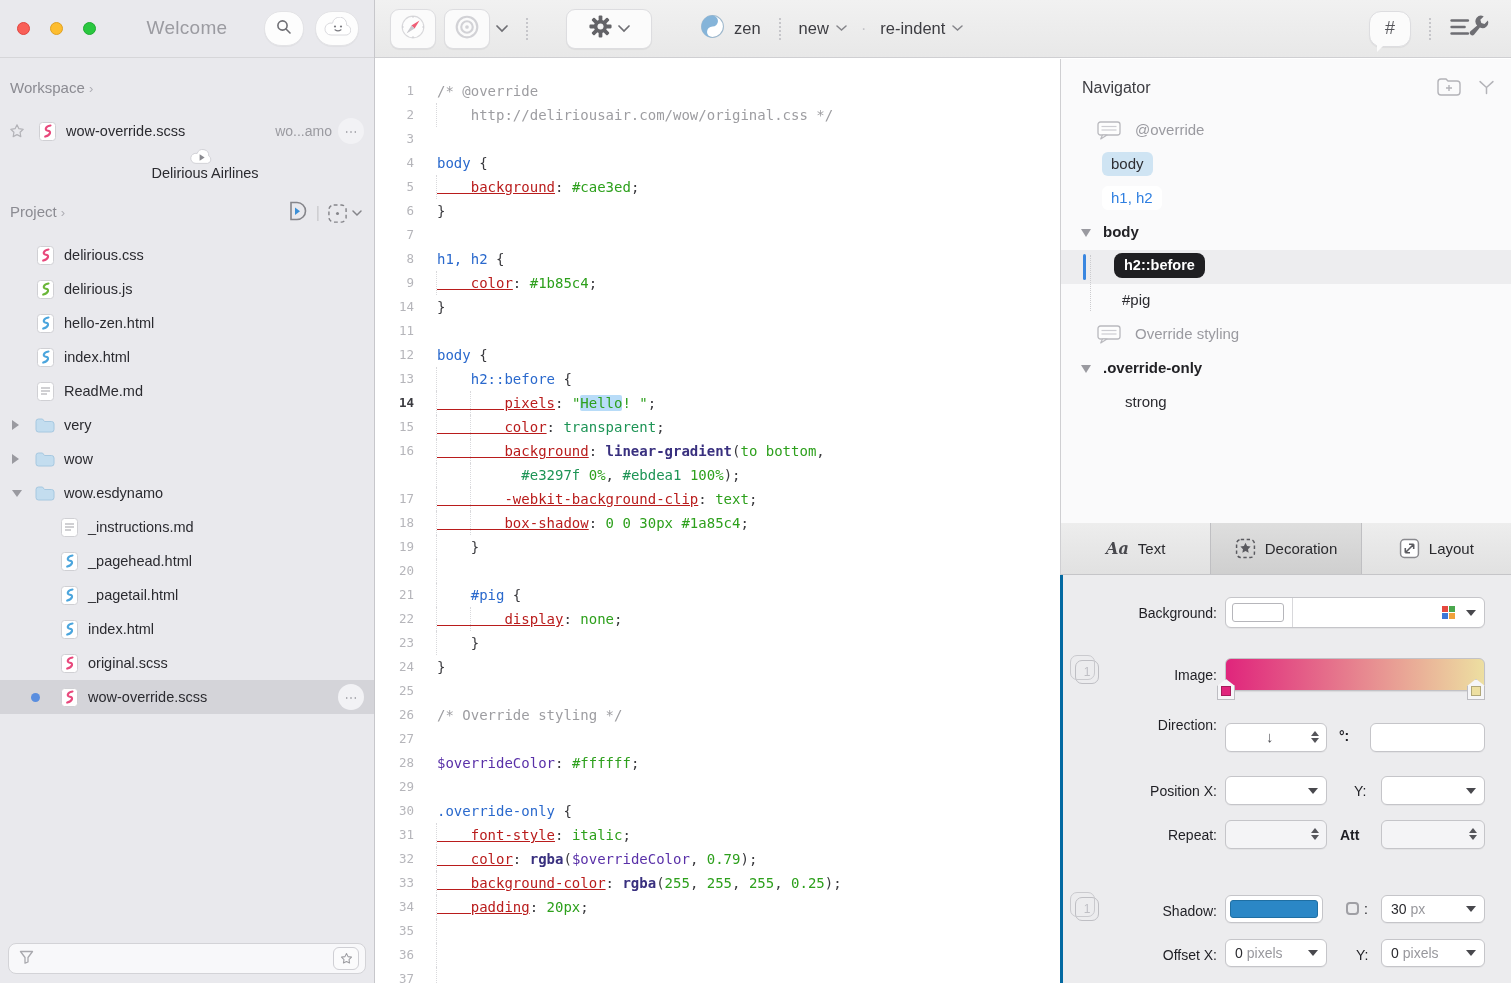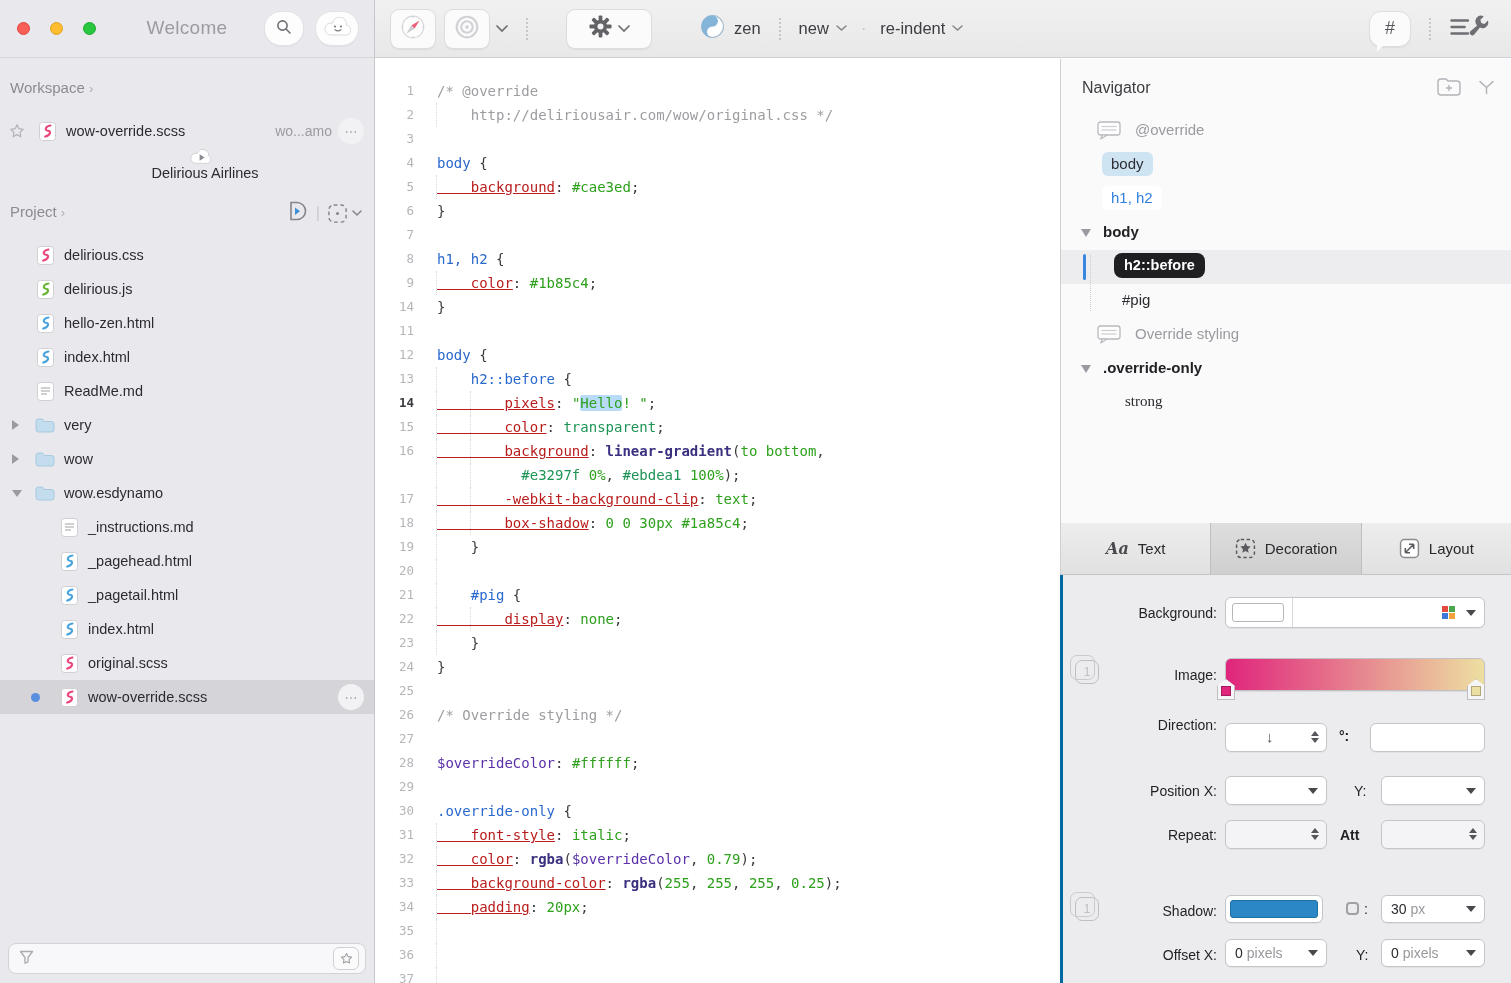--- a/index.html
+++ b/index.html
@@ -499,21 +499,21 @@
               <line x1="4.5" y1="5.5" x2="19.5" y2="5.5"></line>
               <line x1="4.5" y1="9" x2="19.5" y2="9"></line>
             </g>
           </svg></span>
         <span class="nav-com-lbl">Override styling</span>
       </div>
       <div class="nav-item" style="top: 293px;">
         <span class="nav-group-tri"></span>
         <span class="nav-group-lbl">.override-only</span>
       </div>
-      <div class="nav-item" style="top: 327px; font-family: Liberation Serif, serif;">
+      <div class="nav-item" style="top: 327px;">
         <span class="nav-child-lbl" style="left: 64px;">strong</span>
       </div>
     </div>
 <div class="nav-dotline" style="top: 196px; height: 56px;"></div>
   </div>
 
 <div class="tabbar" id="tabbar">
     <div class="tab">
       <span class="tab-aa">Aa</span>
       <span>Text</span>

